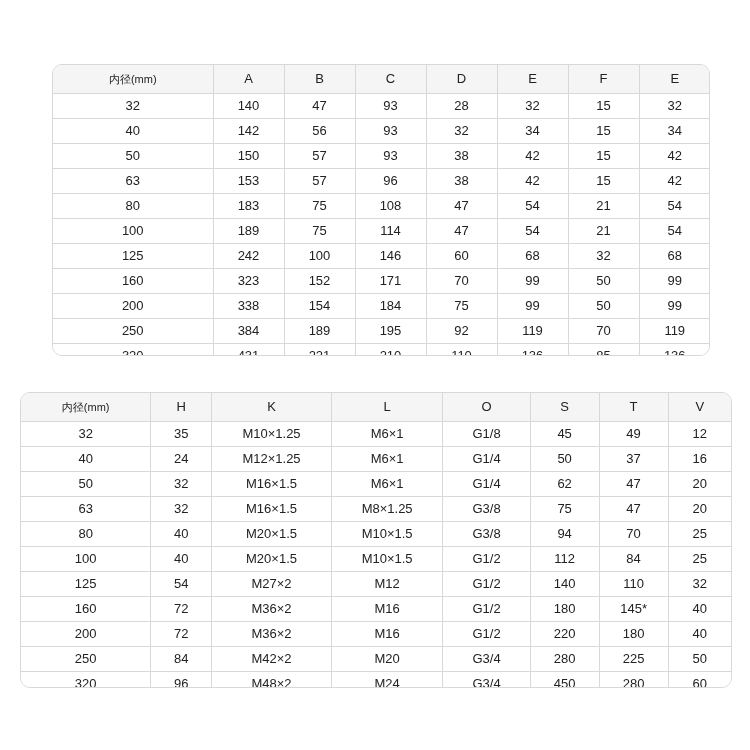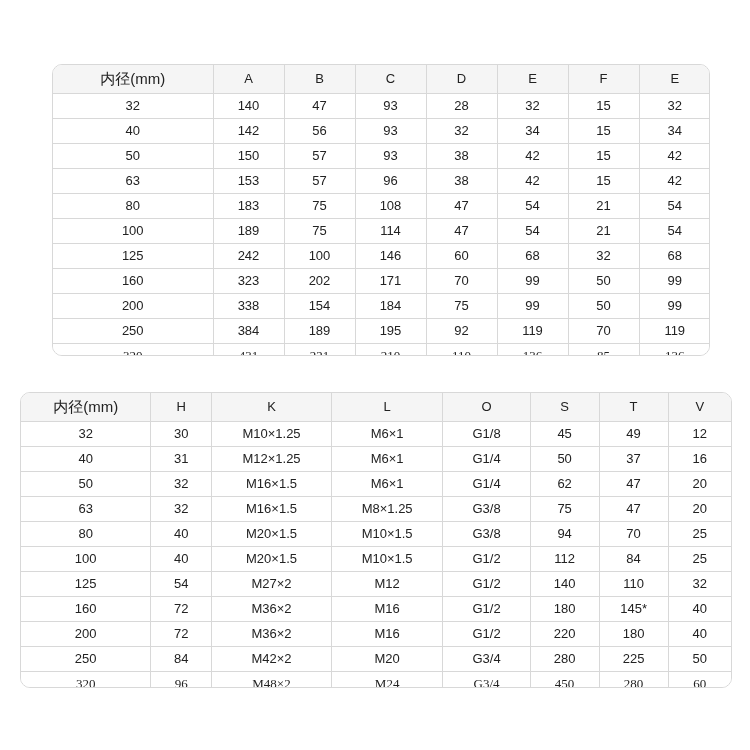--- a/index.html
+++ b/index.html
@@ -56,36 +56,35 @@
     overflow: hidden;
     white-space: nowrap;
   }
   table.spec thead th {
     background: #f5f5f5;
     height: 28px;
     line-height: 28px;
     font-size: 13px;
   }
   table.spec thead th.first-col {
-    font-size: 15px;
+    font-size: 11px;
   }
   table.spec tr td:first-child,
   table.spec tr th:first-child {
     border-left: none;
   }
   table.spec tr td:last-child,
   table.spec tr th:last-child {
     border-right: none;
   }
   table.spec thead tr th {
     border-top: none;
   }
   table.spec tbody tr:last-child td {
     border-bottom: none;
-    font-family: Liberation Serif, serif;
   }
   
   #table-one col.c0 { width: 160px; }
   #table-one col.cx { width: 71px; }
   
   #table-two col.c0 { width: 128px; }
   #table-two col.cH { width: 60px; }
   #table-two col.cK { width: 118px; }
   #table-two col.cL { width: 110px; }
   #table-two col.cO { width: 86px; }
@@ -189,21 +188,21 @@
           <td>100</td>
           <td>146</td>
           <td>60</td>
           <td>68</td>
           <td>32</td>
           <td>68</td>
         </tr>
         <tr>
           <td>160</td>
           <td>323</td>
-          <td>202</td>
+          <td>152</td>
           <td>171</td>
           <td>70</td>
           <td>99</td>
           <td>50</td>
           <td>99</td>
         </tr>
         <tr>
           <td>200</td>
           <td>338</td>
           <td>154</td>
@@ -258,31 +257,31 @@
           <th>L</th>
           <th>O</th>
           <th>S</th>
           <th>T</th>
           <th>V</th>
         </tr>
       </thead>
       <tbody>
         <tr>
           <td>32</td>
-          <td>30</td>
+          <td>35</td>
           <td>M10×1.25</td>
           <td>M6×1</td>
           <td>G1/8</td>
           <td>45</td>
           <td>49</td>
           <td>12</td>
         </tr>
         <tr>
           <td>40</td>
-          <td>31</td>
+          <td>24</td>
           <td>M12×1.25</td>
           <td>M6×1</td>
           <td>G1/4</td>
           <td>50</td>
           <td>37</td>
           <td>16</td>
         </tr>
         <tr>
           <td>50</td>
           <td>32</td>

